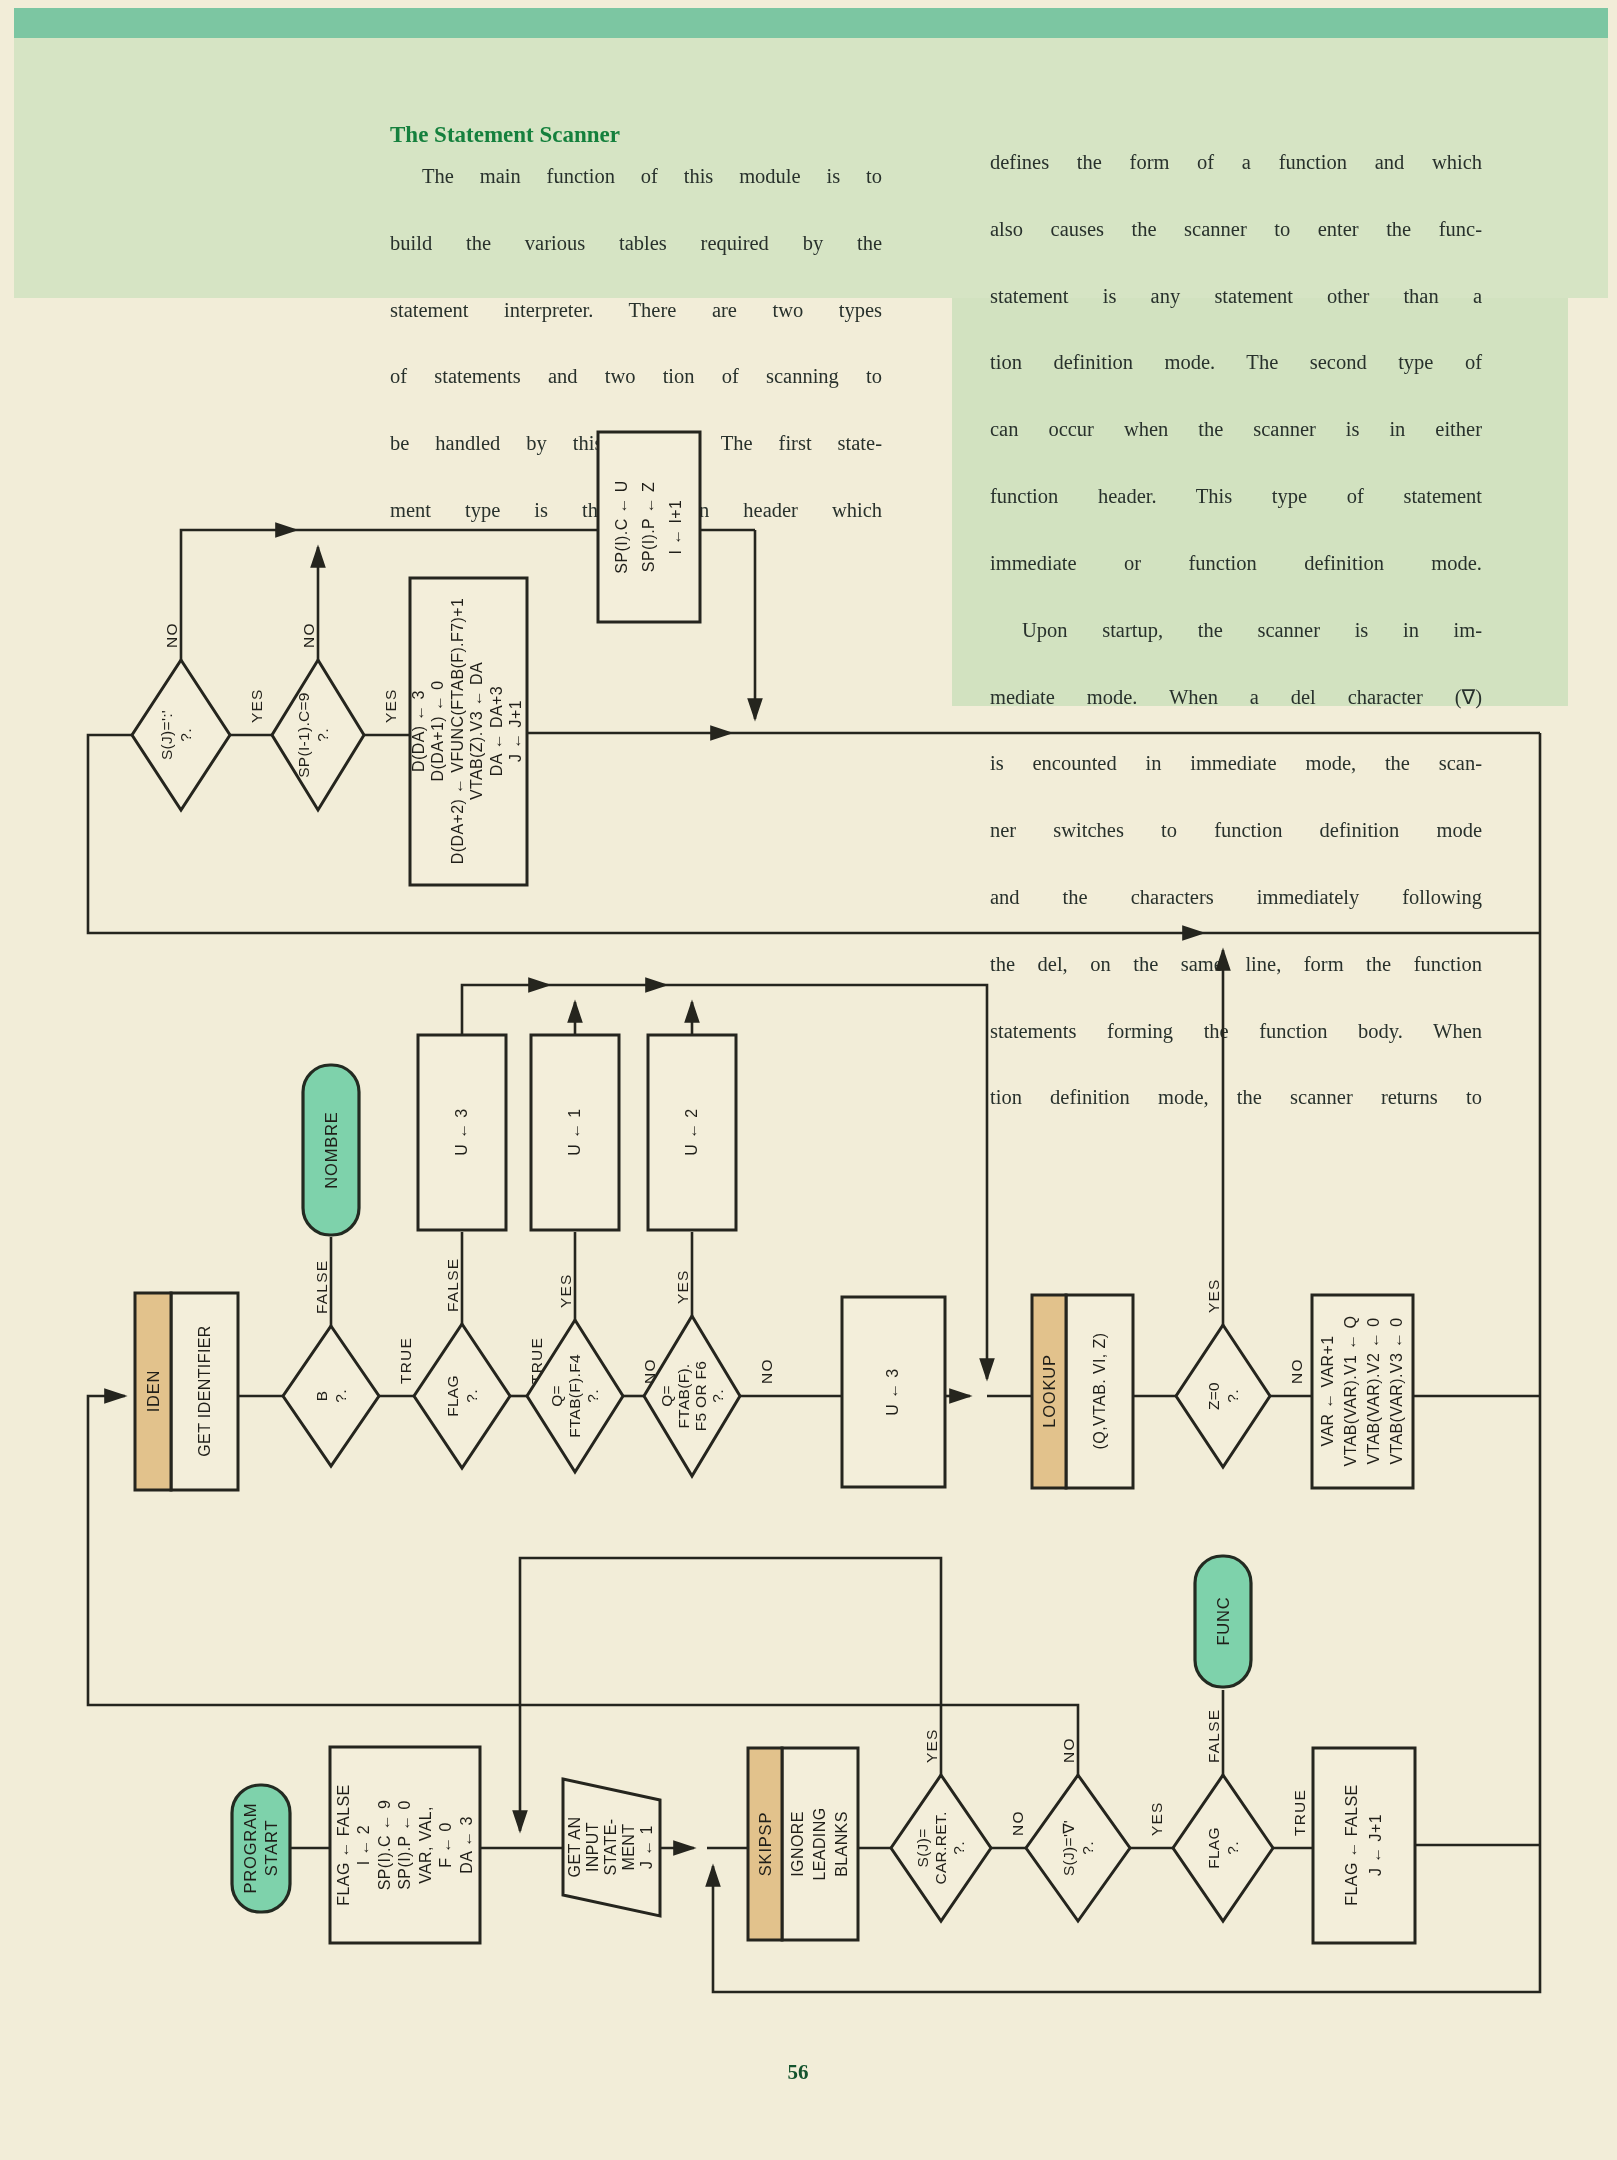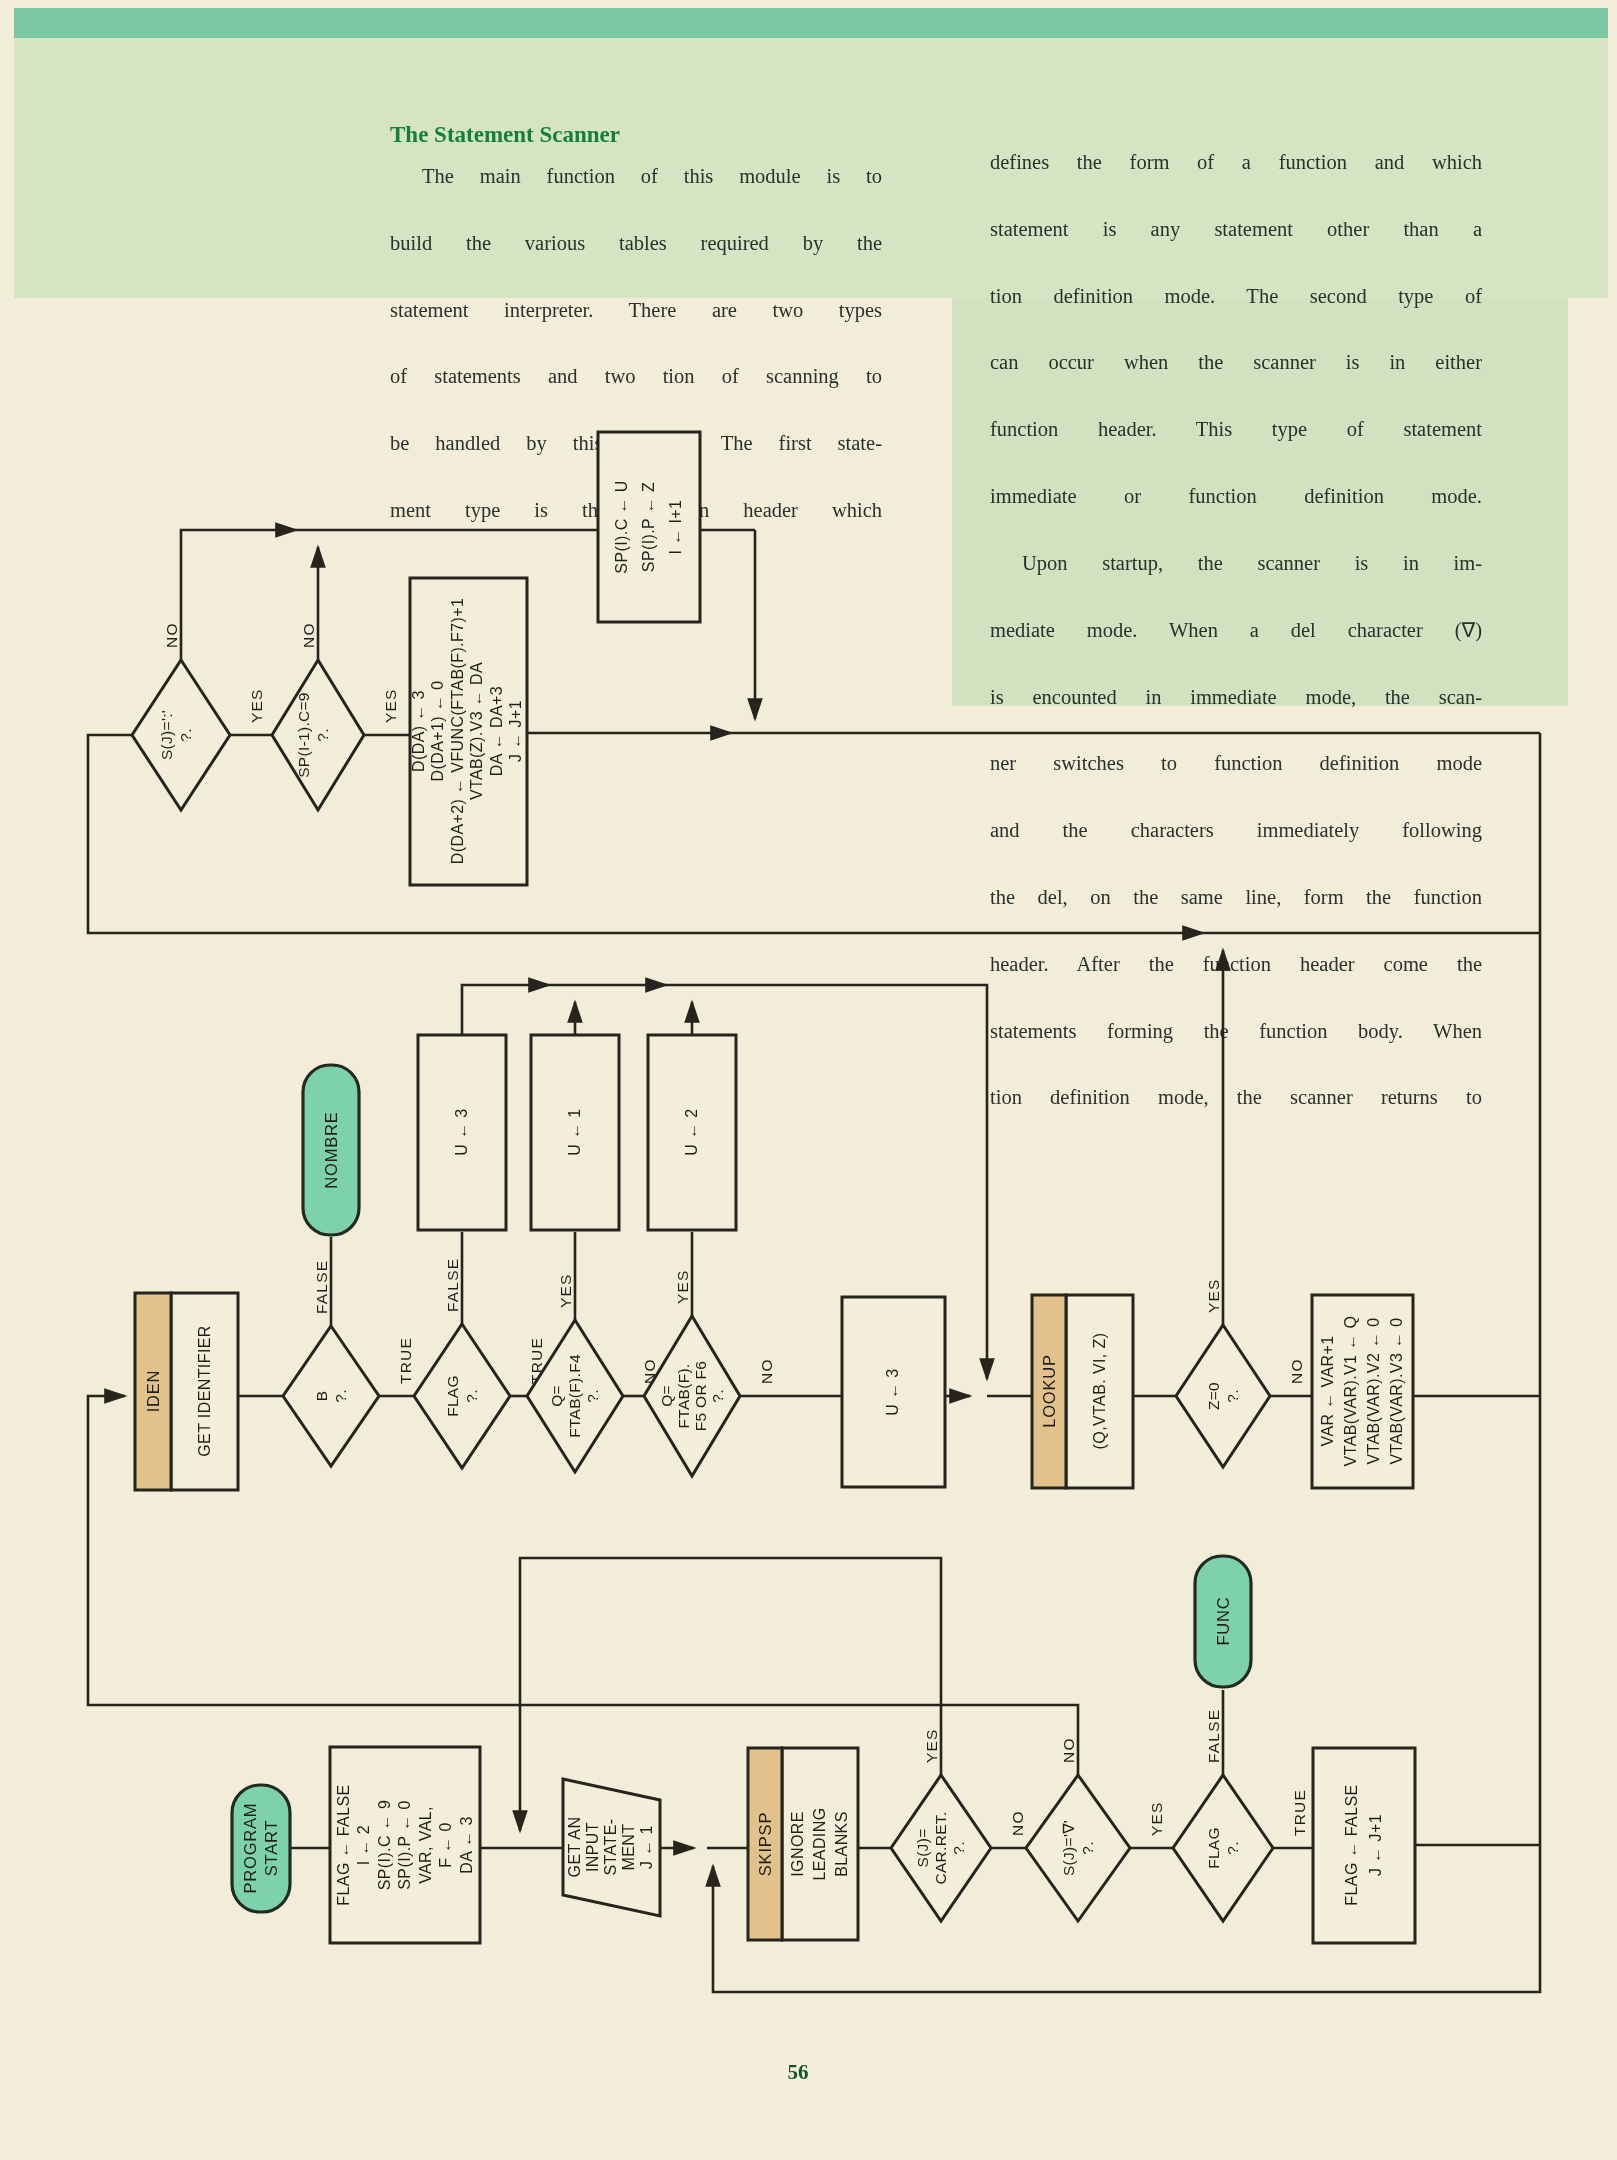--- a/index.html
+++ b/index.html
@@ -43,32 +43,32 @@
     <div class="jl ind">The main function of this module is to</div>
     <div class="jl">build the various tables required by the</div>
     <div class="jl">statement interpreter. There are two types</div>
     <div class="jl">of statements and two tion of scanning to</div>
     <div class="jl">be handled by this module. The first state-</div>
     <div class="jl">ment type is the function header which</div>
   </div>
 
   <div class="col col-right">
     <div class="jl">defines the form of a function and which</div>
+    <div class="jl">also causes the scanner to enter the func-</div>
     <div class="jl">statement is any statement other than a</div>
     <div class="jl">tion definition mode. The second type of</div>
     <div class="jl">can occur when the scanner is in either</div>
     <div class="jl">function header. This type of statement</div>
     <div class="jl">immediate or function definition mode.</div>
     <div class="jl ind">Upon startup, the scanner is in im-</div>
     <div class="jl">mediate mode. When a del character (∇)</div>
     <div class="jl">is encounted in immediate mode, the scan-</div>
     <div class="jl">ner switches to function definition mode</div>
     <div class="jl">and the characters immediately following</div>
     <div class="jl">the del, on the same line, form the function</div>
-    <div class="jl">header. After the function header come the</div>
     <div class="jl">statements forming the function body. When</div>
     <div class="jl">tion definition mode, the scanner returns to</div>
   </div>
 
   <svg class="chart" viewBox="0 0 1617 2160">
     <defs>
       <marker id="arr" orient="auto" markerWidth="10" markerHeight="8" refX="8" refY="3" viewBox="0 0 10 6">
         <path d="M0,0 L9,3 L0,6 z" fill="#25251e"></path>
       </marker>
     </defs>

